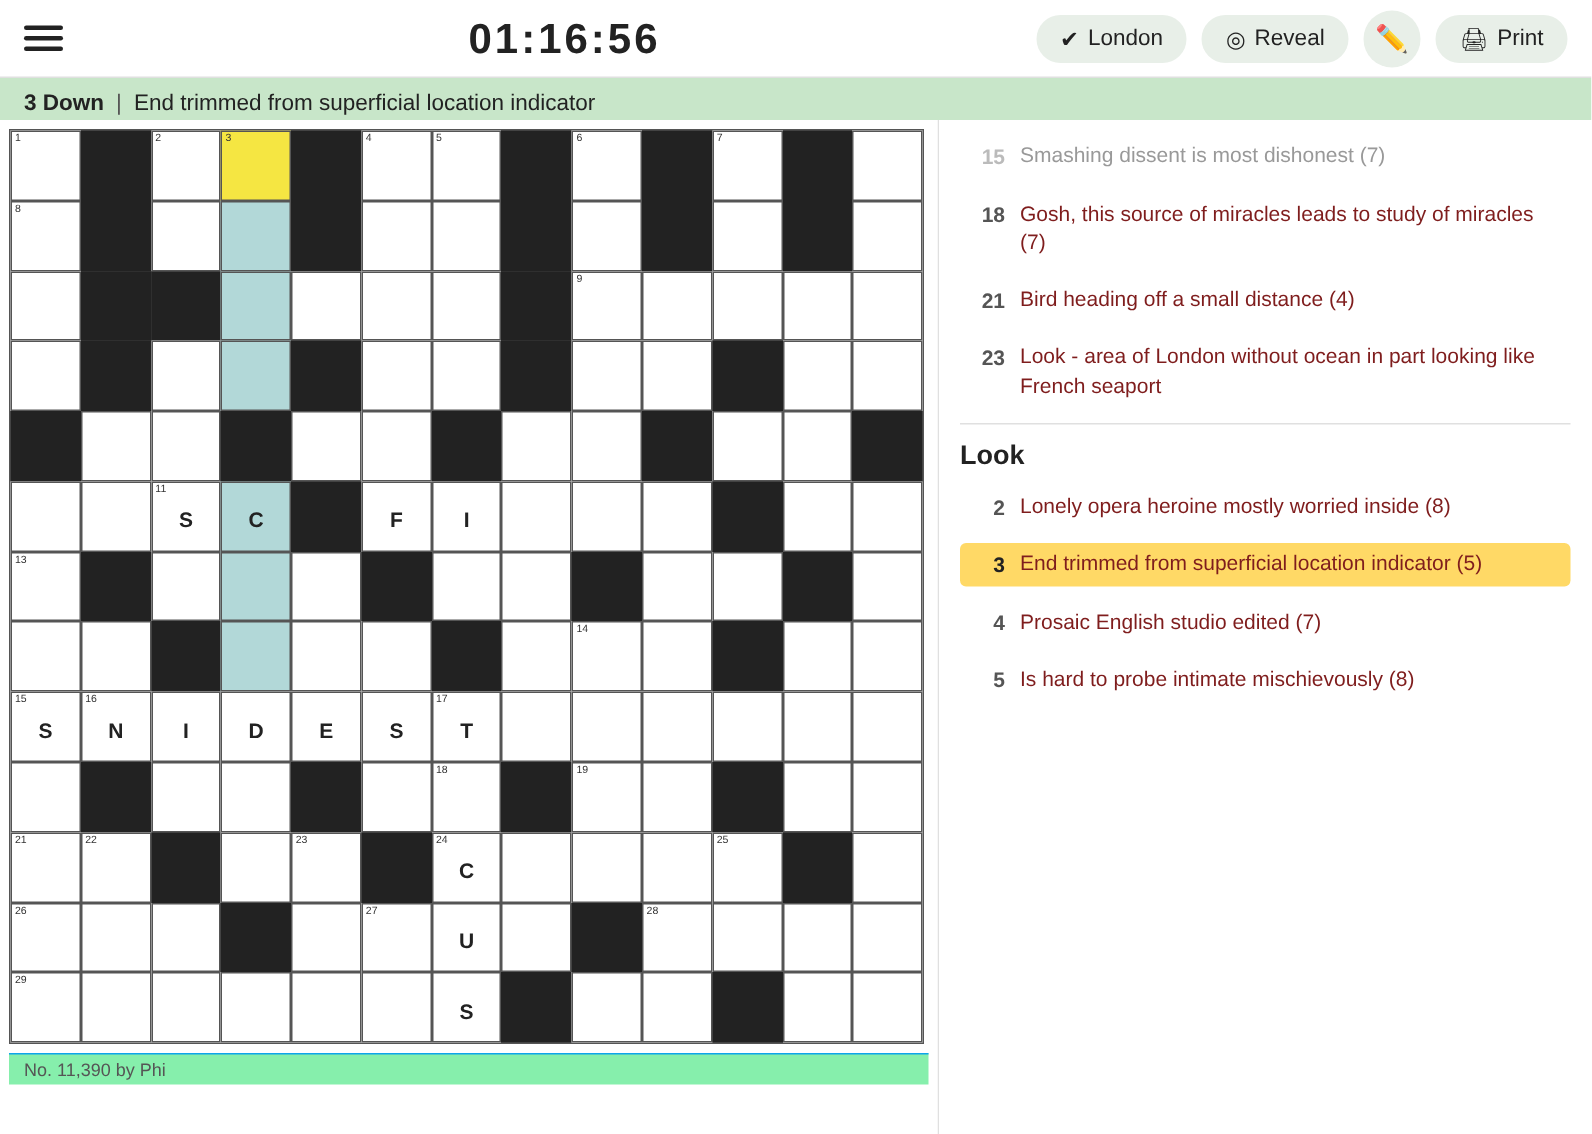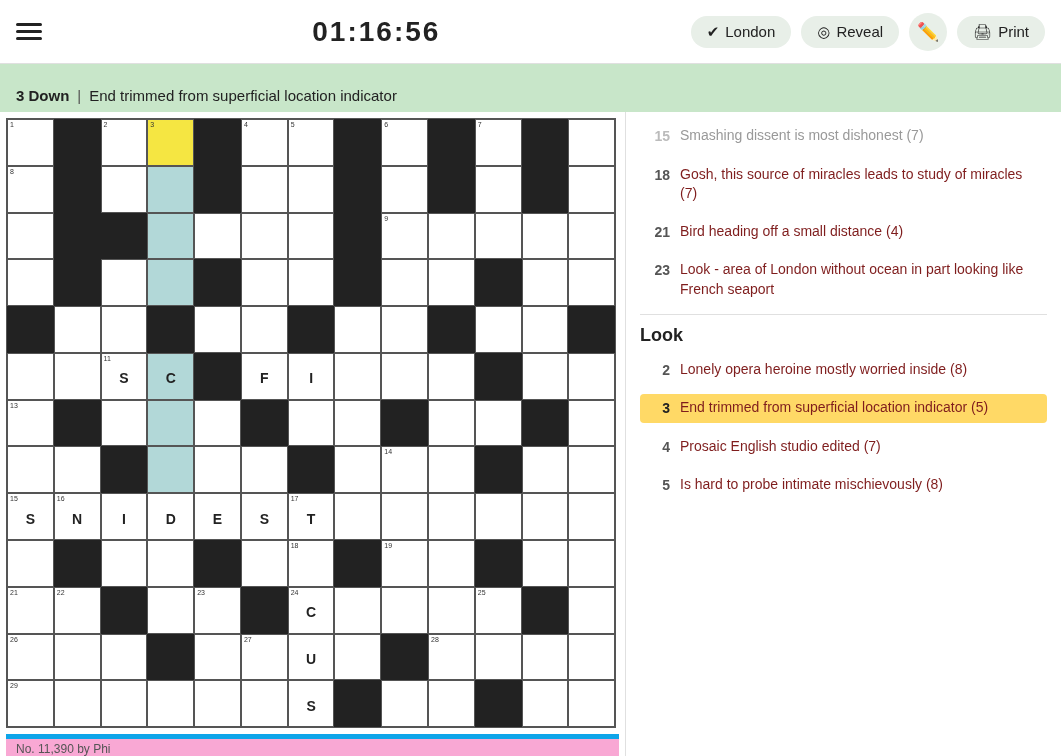--- a/index.html
+++ b/index.html
@@ -13,21 +13,21 @@
       flex-direction: column;
     }
 
     
     .top-bar {
       display: flex;
       align-items: center;
       padding: 8px 16px;
       background: #fff;
       border-bottom: 1px solid #e0e0e0;
-      height: 64px;
+      height: 52px;
       flex-shrink: 0;
     }
     .menu-icon {
       display: flex;
       flex-direction: column;
       gap: 4px;
       cursor: pointer;
       margin-right: 20px;
     }
     .menu-icon span {
@@ -75,23 +75,23 @@
       font-size: 18px;
     }
 
     
     .clue-bar {
       background: #c8e6c9;
       padding: 8px 16px;
       font-size: 15px;
       color: #222;
       flex-shrink: 0;
-      height: 48px;
-      display: flex;
-      align-items: flex-end;
+      height: 28px;
+      display: flex;
+      align-items: flex-start;
     }
     .clue-bar-num {
       font-weight: bold;
     }
     .clue-bar-sep {
       margin: 0 8px;
       color: #555;
     }
 
     
@@ -193,22 +193,22 @@
       font-size: 14px;
       font-weight: bold;
       color: #222;
       margin-top: 4px;
     }
 
     .footer-note {
       font-size: 12px;
       color: #555;
       padding: 3px 10px;
-      border-top: 5px solid #0ea5e9;
-      background: #f9a8d4;
+      border-top: 1px solid #0ea5e9;
+      background: #86efac;
     }
 
     
     .clues-panel::-webkit-scrollbar { width: 8px; }
     .clues-panel::-webkit-scrollbar-track { background: #f0f0f0; }
     .clues-panel::-webkit-scrollbar-thumb { background: #bbb; border-radius: 4px; }
   </style>
 </head>
 <body>
 

